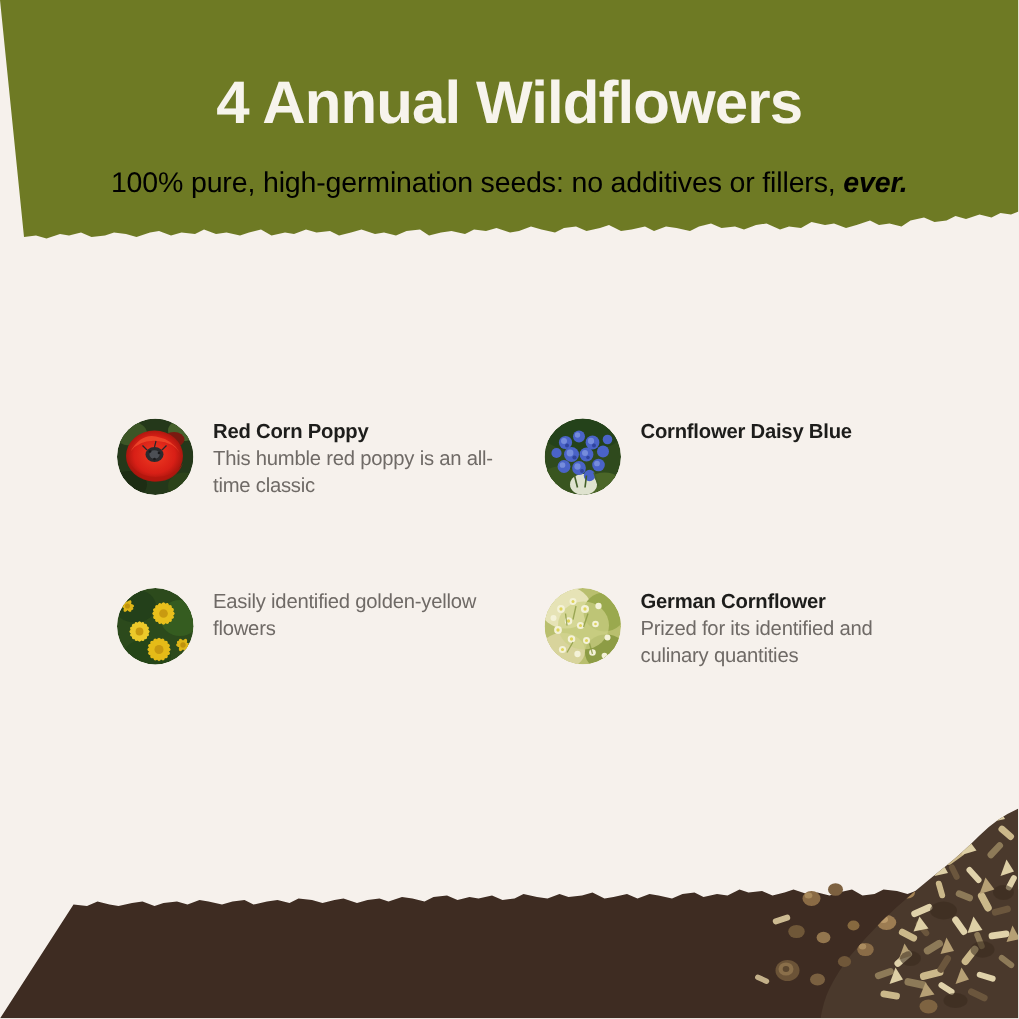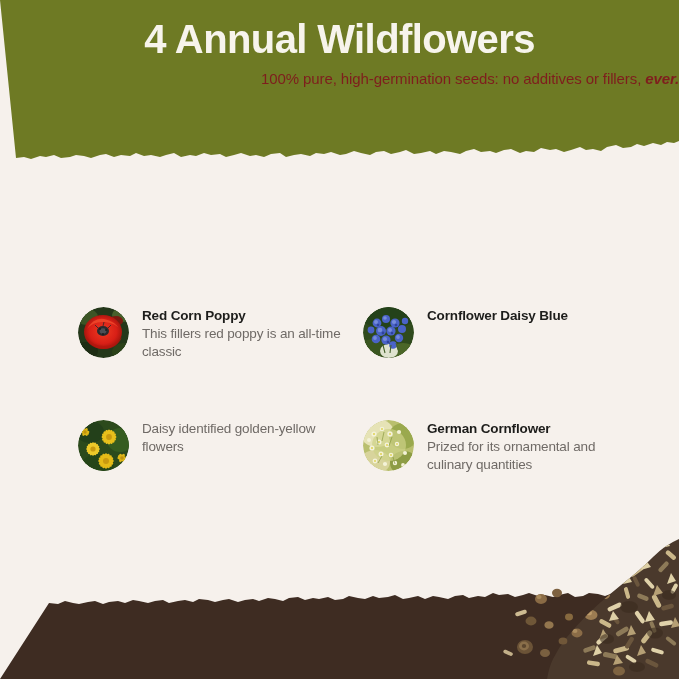--- a/index.html
+++ b/index.html
@@ -39,54 +39,52 @@
   .header-text {
     position: absolute;
     top: 0;
     left: 0;
     width: 679px;
     height: 140px;
     z-index: 3;
     text-align: center;
   }
   .title {
-    margin: 0;
-    padding-top: 16px;
+    margin: 12px;
+    padding-top: 34px;
     font-size: 40px;
     font-weight: bold;
     letter-spacing: -0.6px;
     color: #f7f4ec;
     line-height: 1.15;
   }
   .subtitle {
     margin: 0;
     padding-top: 8px;
-    font-size: 15px;
+    font-size: 19px;
     font-weight: normal;
-    color: #7f1d1d;
+    color: #000000;
     letter-spacing: -0.1px;
-    text-align: right;
   }
   .subtitle .em {
     font-style: italic;
     font-weight: bold;
   }
 
   
   .grid {
     position: absolute;
     top: 272px;
     left: 78px;
     width: 560px;
     z-index: 4;
     display: grid;
     grid-template-columns: 275px 275px;
     grid-template-rows: 113px auto;
     column-gap: 10px;
-    margin-top: 28px;
   }
   .card {
     display: flex;
     align-items: flex-start;
     gap: 13px;
   }
   .thumb {
     flex: 0 0 auto;
     width: 51px;
     height: 51px;
@@ -193,21 +191,21 @@
             <ellipse cx="25" cy="24" rx="3.4" ry="2.8" fill="#4c4f55"></ellipse>
             <circle cx="22" cy="22" r="0.9" fill="#1a1a1c"></circle>
             <circle cx="28" cy="23" r="0.9" fill="#1a1a1c"></circle>
             <circle cx="25" cy="27" r="0.9" fill="#1a1a1c"></circle>
             <path d="M25,19 l1,-4 M20,21 l-3,-3 M30,21 l3,-3" stroke="#26272a" stroke-width="0.8"></path>
           </g>
         </svg>
       </div>
       <div class="card-text">
         <div class="card-title">Red Corn Poppy</div>
-        <div class="card-desc">This fillers red poppy is an all-time classic</div>
+        <div class="card-desc">This humble red poppy is an all-time classic</div>
       </div>
     </div>
 
     <div class="card">
       <div class="thumb">
         <svg width="51" height="51" viewBox="0 0 51 51">
           <defs>
               <clipPath id="c2">
                 <circle cx="25.5" cy="25.5" r="25.5"></circle>
               </clipPath>
@@ -327,21 +325,21 @@
                   <ellipse rx="4.6" ry="1.8" transform="rotate(120)"></ellipse>
                     <ellipse rx="4.6" ry="1.8" transform="rotate(30)"></ellipse>
                 </g>
                 <circle r="1.8" fill="#c0930d"></circle>
               </g>
             </g>
           </g>
         </svg>
       </div>
       <div class="card-text">
-        <div class="card-desc">Daisy identified golden-yellow flowers</div>
+        <div class="card-desc">Easily identified golden-yellow flowers</div>
       </div>
     </div>
 
     <div class="card">
       <div class="thumb">
         <svg width="51" height="51" viewBox="0 0 51 51">
           <defs>
               <clipPath id="c4">
                 <circle cx="25.5" cy="25.5" r="25.5"></circle>
               </clipPath>
@@ -382,21 +380,21 @@
                 <circle cx="28" cy="35" r="1"></circle>
               <circle cx="12" cy="41" r="1"></circle>
                 <circle cx="34" cy="24" r="0.9"></circle>
             </g>
             <path d="M14,17 l1,8 M21,12 l-2,9 M29,17 l-3,9 M19,36 l-4,7 M30,37 l2,7" stroke="#8b9a43" stroke-width="0.9" fill="none" opacity="0.8"></path>
           </g>
         </svg>
       </div>
       <div class="card-text">
         <div class="card-title">German Cornflower</div>
-        <div class="card-desc">Prized for its ornamental and culinary quantities</div>
+        <div class="card-desc">Prized for its identified and culinary quantities</div>
       </div>
     </div>
 
   </div>
 
   <div class="footer-band">
     <svg width="679" height="130" viewBox="0 0 679 130">
       <path fill="#3e2c22" d="M0,130 H679 V44 l-6,-2 l-8,3 l-7,-3 l-9,1 l-6,3 l-8,-2 l-7,2 l-9,-3 l-6,1 l-8,3 l-7,-2
         l-9,-1 l-6,3 l-8,1 l-7,-4 l-9,2 l-6,2 l-8,-2 l-7,1 l-9,-3 l-6,2 l-8,2 l-7,-3 l-9,1 l-6,-2 l-8,4 l-7,-1
         l-9,2 l-6,-3 l-8,1 l-7,3 l-9,-2 l-6,-1 l-8,3 l-7,-3 l-9,2 l-6,1 l-8,-4 l-7,2 l-9,1 l-6,-2 l-8,3 l-7,-1

